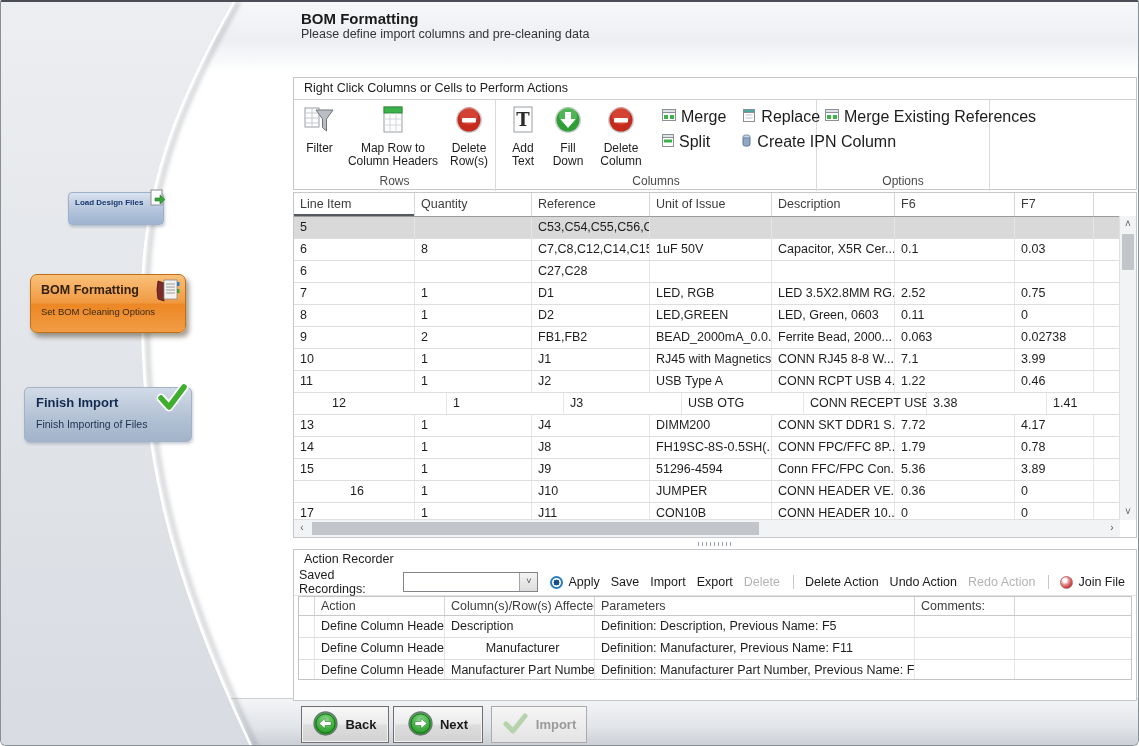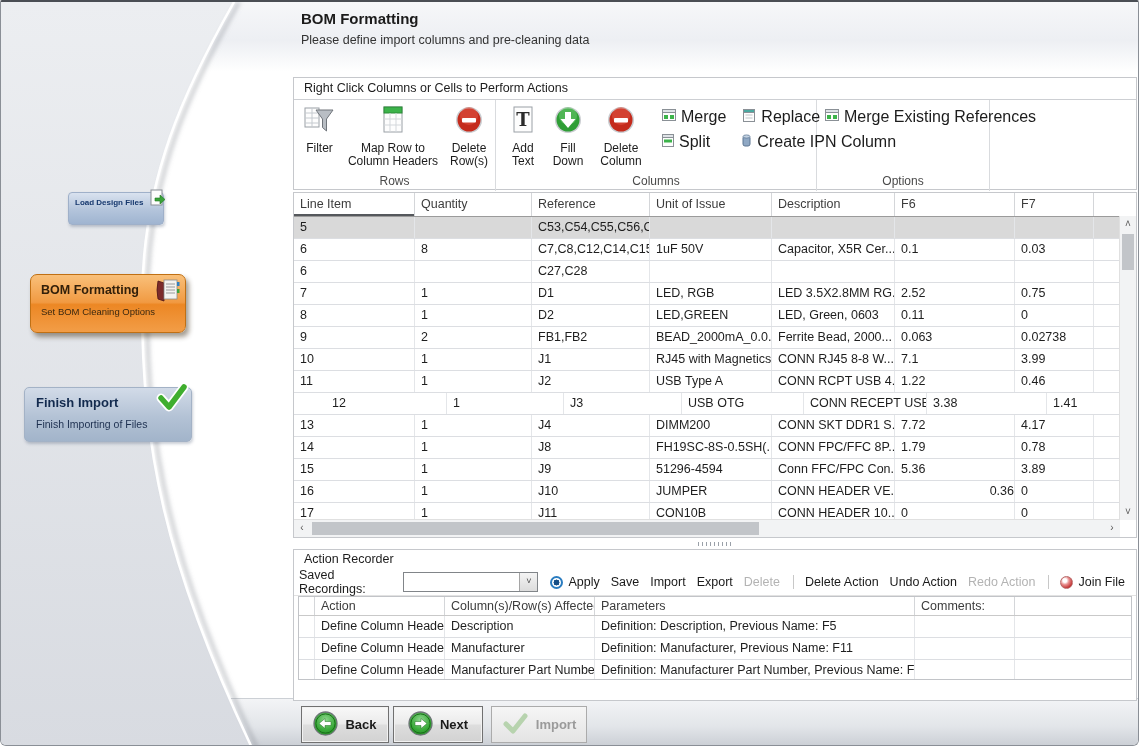--- a/index.html
+++ b/index.html
@@ -7,21 +7,21 @@
     font-family:"Liberation Sans",sans-serif;background:#fff;
     border:1px solid #8a8f96;border-top:2px solid #4a4e54;border-radius:2px 2px 6px 6px;}
   
   .band-header{position:absolute;left:0;top:0;right:0;height:70px;
     background:linear-gradient(180deg,#f6f7f9 0%,#edeff3 55%,#ffffff 100%);}
   .content-bg{position:absolute;left:0;top:70px;right:0;bottom:46px;background:#ffffff;}
   .band-footer{position:absolute;left:0;bottom:0;right:0;height:46px;
     background:linear-gradient(180deg,#f3f4f6 0%,#e2e5e9 60%,#ccd0d6 100%);
     border-top:1px solid #ccd0d5;}
   .page-title{position:absolute;left:300px;top:8px;font-size:15px;font-weight:bold;color:#1b1b1b;}
-  .page-subtitle{position:absolute;left:300px;top:31px;font-size:12.5px;color:#333;}
+  .page-subtitle{position:absolute;left:300px;top:25px;font-size:12.5px;color:#333;}
   
   .curve{position:absolute;left:0;top:0;pointer-events:none;}
   
   .card{position:absolute;box-sizing:border-box;}
   .card-load{left:67px;top:190px;width:96px;height:33px;border-radius:4px;
     background:linear-gradient(180deg,#d9e2ef 0%,#b3c4db 55%,#9fb4d0 100%);
     border:1px solid #9fb0c9;box-shadow:1px 2px 3px rgba(40,60,90,.25);padding:5px 6px;}
   .card-load .t{font-size:8px;font-weight:bold;color:#16386e;}
   .card-load .ic{position:absolute;right:-4px;top:-4px;}
   .card-bom{left:29px;top:272px;width:156px;height:59px;border-radius:7px;
@@ -441,26 +441,26 @@
           <div class="t-cell" style="width: 121px;">15</div>
           <div class="t-cell" style="width: 117px;">1</div>
           <div class="t-cell" style="width: 118px;">J9</div>
           <div class="t-cell" style="width: 122px;">51296-4594</div>
           <div class="t-cell" style="width: 123px;">Conn FFC/FPC Con...</div>
           <div class="t-cell" style="width: 120px;">5.36</div>
           <div class="t-cell" style="width: 79px;">3.89</div>
           <div class="t-cell" style="width: 28px; flex: 1 1 0%; border-right: none;"></div>
         </div>
         <div class="t-row">
-          <div class="t-cell" style="width: 121px;">16</div>
+          <div class="t-cell" style="width: 121px; text-align: center;">16</div>
           <div class="t-cell" style="width: 117px;">1</div>
           <div class="t-cell" style="width: 118px;">J10</div>
           <div class="t-cell" style="width: 122px;">JUMPER</div>
           <div class="t-cell" style="width: 123px;">CONN HEADER VE...</div>
-          <div class="t-cell" style="width: 120px; text-align: right;">0.36</div>
+          <div class="t-cell" style="width: 120px;">0.36</div>
           <div class="t-cell" style="width: 79px;">0</div>
           <div class="t-cell" style="width: 28px; flex: 1 1 0%; border-right: none;"></div>
         </div>
         <div class="t-row">
           <div class="t-cell" style="width: 121px;">17</div>
           <div class="t-cell" style="width: 117px;">1</div>
           <div class="t-cell" style="width: 118px;">J11</div>
           <div class="t-cell" style="width: 122px;">CON10B</div>
           <div class="t-cell" style="width: 123px;">CONN HEADER 10...</div>
           <div class="t-cell" style="width: 120px;">0</div>
@@ -540,21 +540,21 @@
             <div class="t-cell" style="width: 16px;"></div>
             <div class="t-cell" style="width: 130px;">Define Column Header</div>
             <div class="t-cell" style="width: 150px;">Description</div>
             <div class="t-cell" style="width: 320px;">Definition: Description, Previous Name: F5</div>
             <div class="t-cell" style="width: 100px;"></div>
             <div class="t-cell" style="width: 120px; flex: 1 1 0%; border-right: none;"></div>
           </div>
           <div class="t-row">
             <div class="t-cell" style="width: 16px;"></div>
             <div class="t-cell" style="width: 130px;">Define Column Header</div>
-            <div class="t-cell" style="width: 150px;">Manufacturer</div>
+            <div class="t-cell" style="width: 150px; text-align: center;">Manufacturer</div>
             <div class="t-cell" style="width: 320px;">Definition: Manufacturer, Previous Name: F11</div>
             <div class="t-cell" style="width: 100px;"></div>
             <div class="t-cell" style="width: 120px; flex: 1 1 0%; border-right: none;"></div>
           </div>
           <div class="t-row">
             <div class="t-cell" style="width: 16px;"></div>
             <div class="t-cell" style="width: 130px;">Define Column Header</div>
             <div class="t-cell" style="width: 150px;">Manufacturer Part Number</div>
             <div class="t-cell" style="width: 320px;">Definition: Manufacturer Part Number, Previous Name: F12</div>
             <div class="t-cell" style="width: 100px;"></div>

